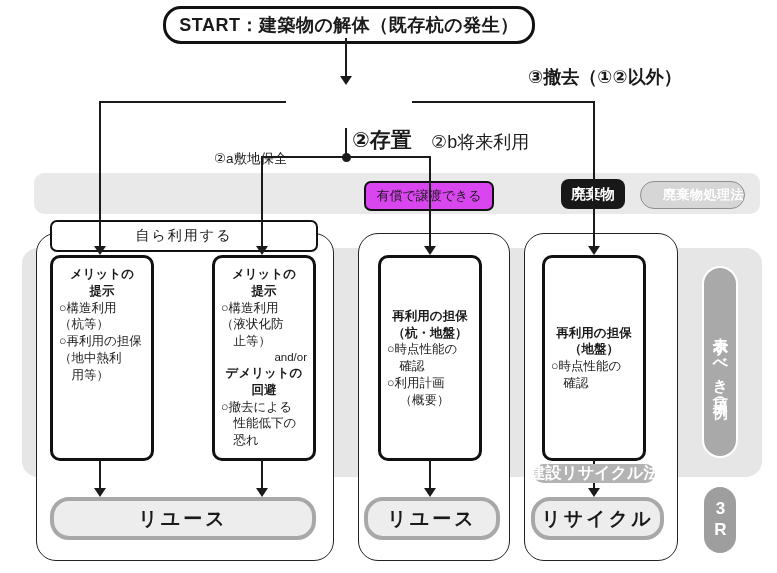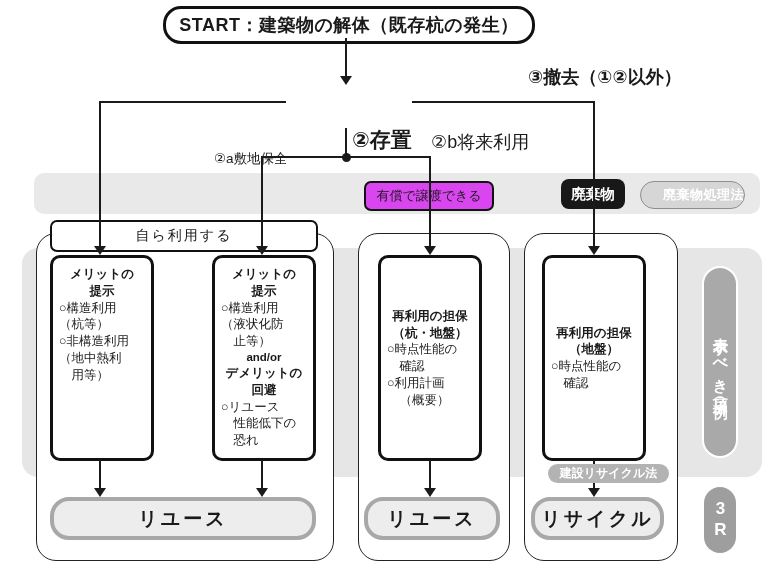--- a/index.html
+++ b/index.html
@@ -44,30 +44,30 @@
   .c3{left:524px;width:152px;}
 
   
   .detail{position:absolute;top:255px;width:104px;height:206px;background:#fff;border:3px solid #111;border-radius:10px;z-index:2;box-sizing:border-box;padding:8px 6px;font-size:12.5px;line-height:1.34;display:flex;flex-direction:column;}
   .d1{left:50px;}
   .d2{left:212px;}
   .d3{left:378px;justify-content:center;}
   .d4{left:542px;justify-content:center;}
   .ln{white-space:pre;text-align:left;}
   .ln-h{font-weight:700;text-align:center;}
-  .ln-a{font-weight:700;text-align:center;font-size:11.5px;}
+  .ln-a{font-weight:400;text-align:right;font-size:11.5px;}
 
   
   .outcome{position:absolute;top:497px;height:43px;background:#ededed;border:4px solid #a8a8a8;border-radius:19px;display:flex;align-items:center;justify-content:center;font-size:19px;font-weight:700;z-index:2;box-sizing:border-box;letter-spacing:3px;}
   .o1{left:50px;width:266px;}
   .o2{left:364px;width:136px;}
   .o3{left:531px;width:133px;}
 
   
-  .recycle-law{position:absolute;left:548px;top:464px;width:121px;height:19px;background:#b3b3b3;color:#fff;border-radius:10px;display:flex;align-items:center;justify-content:center;font-size:12px;font-weight:700;z-index:4;white-space:nowrap;}
+  .recycle-law{position:absolute;left:534px;top:464px;width:121px;height:19px;background:#b3b3b3;color:#fff;border-radius:10px;display:flex;align-items:center;justify-content:center;font-size:16px;font-weight:700;z-index:4;white-space:nowrap;}
   .display-items{position:absolute;left:702px;top:266px;width:36px;height:192px;background:#a9a9a9;border:2.5px solid #fff;box-sizing:border-box;color:#fff;border-radius:19px;display:flex;align-items:center;justify-content:center;writing-mode:vertical-rl;font-size:15px;font-weight:700;z-index:3;letter-spacing:2px;}
   .three-r{position:absolute;left:704px;top:487px;width:32px;height:66px;background:#9e9e9e;color:#fff;border-radius:16px;display:flex;align-items:center;justify-content:center;writing-mode:vertical-rl;text-orientation:upright;font-size:17px;font-weight:700;z-index:2;letter-spacing:2px;}
 </style>
 </head>
 <body>
 
 <div id="stage">
 
   <div class="band"></div>
   <div class="gray-region"></div>
@@ -114,34 +114,34 @@
   </div>
   <div class="waste-law">
     <span>廃棄物処理法</span>
   </div>
 
   <div class="detail d1">
       <div class="ln ln-h">メリットの</div>
       <div class="ln ln-h">提示</div>
       <div class="ln ln-b">○構造利用</div>
       <div class="ln ln-b">（杭等）</div>
-      <div class="ln ln-b">○非構造利用</div>
+      <div class="ln ln-b">○再利用の担保</div>
       <div class="ln ln-b">（地中熱利</div>
       <div class="ln ln-b">　用等）</div>
     </div>
   <div class="detail d2">
       <div class="ln ln-h">メリットの</div>
       <div class="ln ln-h">提示</div>
       <div class="ln ln-b">○構造利用</div>
       <div class="ln ln-b">（液状化防</div>
       <div class="ln ln-b">　止等）</div>
       <div class="ln ln-a">and/or</div>
       <div class="ln ln-h">デメリットの</div>
       <div class="ln ln-h">回避</div>
-      <div class="ln ln-b">○リユース</div>
+      <div class="ln ln-b">○撤去による</div>
       <div class="ln ln-b">　性能低下の</div>
       <div class="ln ln-b">　恐れ</div>
     </div>
   <div class="detail d3">
       <div class="ln ln-h">再利用の担保</div>
       <div class="ln ln-h">（杭・地盤）</div>
       <div class="ln ln-b">○時点性能の</div>
       <div class="ln ln-b">　確認</div>
       <div class="ln ln-b">○利用計画</div>
       <div class="ln ln-b">　（概要）</div>

